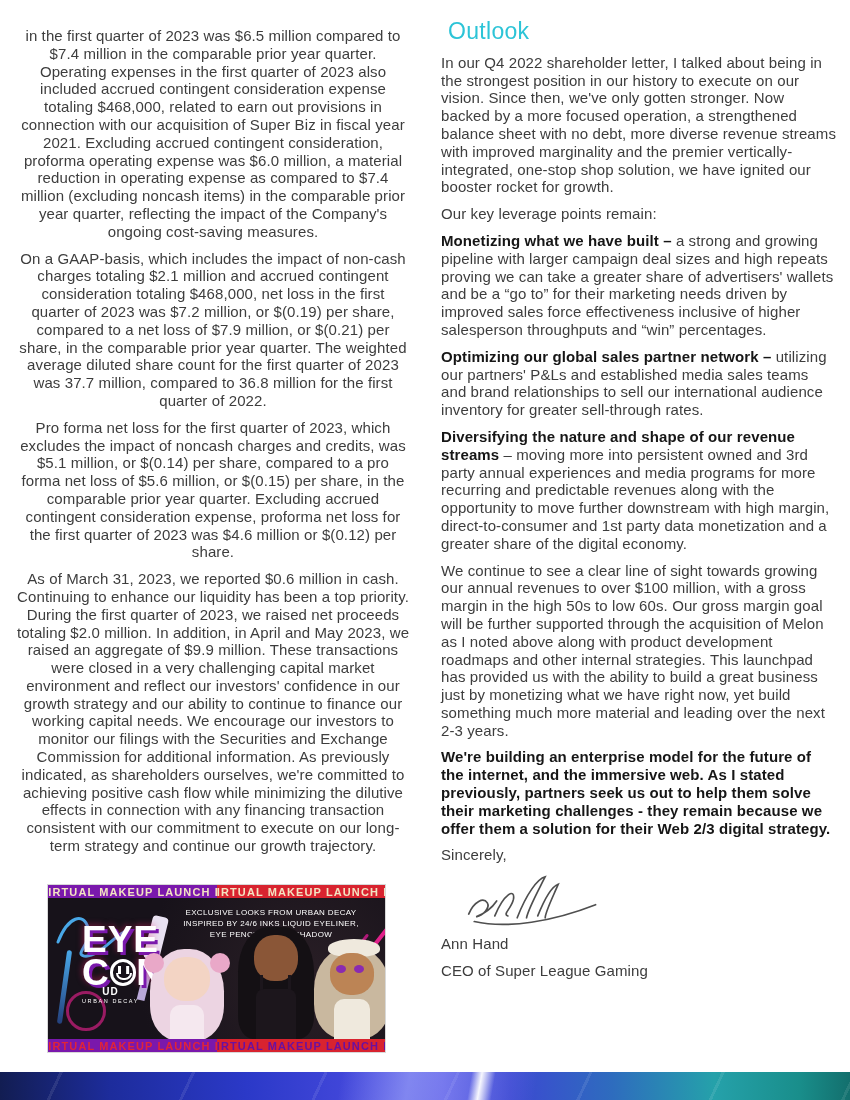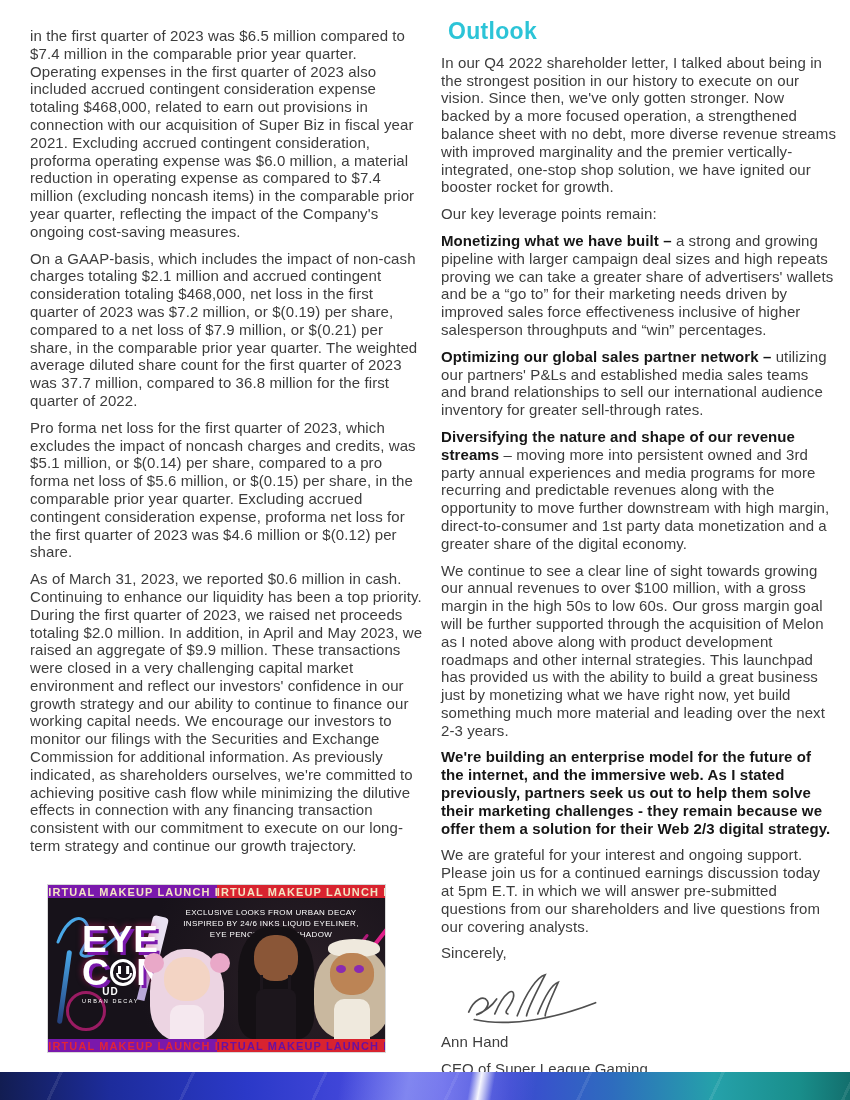--- a/index.html
+++ b/index.html
@@ -2,27 +2,27 @@
 <html><head>
 <meta charset="utf-8">
 <style>
   html,body{margin:0;padding:0;}
   body{
     width:850px;height:1100px;position:relative;background:#ffffff;
     font-family:"Liberation Sans", sans-serif;color:#3d3d3d;overflow:hidden;
   }
   
   .col{position:absolute;top:27px;font-size:15px;line-height:17.8px;letter-spacing:.1px;}
-  .col-left{left:30px;width:394px;}
+  .col-left{left:16px;width:394px;text-align:center;}
   .col-right{left:441px;width:396px;top:23px;}
   .col p{margin:0 0 9px 0;}
   .lead-bold{font-weight:bold;color:#161616;}
   .bold-para{font-weight:bold;color:#161616;}
   h2.outlook{
-    margin:0 0 13px 7px;font-size:23px;font-weight:bold;color:#2cc4d7;
+    margin:0 0 13px 7px;font-size:23px;font-weight:normal;color:#2cc4d7;
     letter-spacing:.3px;
   }
   .signoff{margin-bottom:2px;}
   .signature{margin:2px 0 2px 18px;}
   .name-block{margin:0;}
   
   .ad{
     position:absolute;left:48px;top:885px;width:337px;height:167px;
     display:flex;flex-direction:column;box-shadow:0 0 0 1px #d8d8d8;
   }
@@ -129,21 +129,20 @@
 
 <div class="col col-right">
   <h2 class="outlook">Outlook</h2>
   <p>In our Q4 2022 shareholder letter, I talked about being in the strongest position in our history to execute on our vision.  Since then, we've only gotten stronger. Now backed by a more focused operation, a strengthened balance sheet with no debt, more diverse revenue streams with improved marginality and the premier vertically-integrated, one-stop shop solution, we have ignited our booster rocket for growth.</p>
   <p>Our key leverage points remain:</p>
   <p><span class="lead-bold">Monetizing what we have built – </span><span>a strong and growing pipeline with larger campaign deal sizes and high repeats proving we can take a greater share of advertisers' wallets and be a “go to” for their marketing needs driven by improved sales force effectiveness inclusive of higher salesperson throughputs and “win” percentages.</span></p>
   <p><span class="lead-bold">Optimizing our global sales partner network – </span><span>utilizing our partners' P&amp;Ls and established media sales teams and brand relationships to sell our international audience inventory for greater sell-through rates.</span></p>
   <p><span class="lead-bold">Diversifying the nature and shape of our revenue streams </span><span> – moving more into persistent owned and 3rd party annual experiences and media programs for more recurring and predictable revenues along with the opportunity to move further downstream with high margin, direct-to-consumer and 1st party data monetization and a greater share of the digital economy.</span></p>
   <p>We continue to see a clear line of sight towards growing our annual revenues to over $100 million, with a gross margin in the high 50s to low 60s. Our gross margin goal will be further supported through the acquisition of Melon as I noted above along with product development roadmaps and other internal strategies.  This launchpad has provided us with the ability to build a great business just by monetizing what we have right now, yet build something much more material and leading over the next 2-3 years.</p>
   <p class="bold-para">We're building an enterprise model for the future of the internet, and the immersive web.  As I stated previously, partners seek us out to help them solve their marketing challenges - they remain because we offer them a solution for their Web 2/3 digital strategy.</p>
-  <p>We are grateful for your interest and ongoing support. Please join us for a continued earnings discussion today at 5pm E.T. in which we will answer pre-submitted questions from our shareholders and live questions from our covering analysts.</p>
   <p class="signoff">Sincerely,</p>
   <div class="signature">
     <svg width="150" height="56" viewBox="0 0 160 60">
       <g fill="none" stroke="#4f4f4f" stroke-width="1.8" stroke-linecap="round">
         <path d="M10 44 C16 30 26 26 30 32 C33 37 26 45 18 47 C28 43 36 36 40 30"></path>
         <path d="M38 46 C48 22 60 16 58 28 C56 38 46 44 52 46"></path>
         <path d="M62 48 C72 22 84 6 92 4 C84 20 74 38 72 48"></path>
         <path d="M84 46 C92 26 100 14 106 12 C100 26 92 42 92 48"></path>
         <path d="M16 52 C52 60 100 52 146 34"></path>
       </g>

